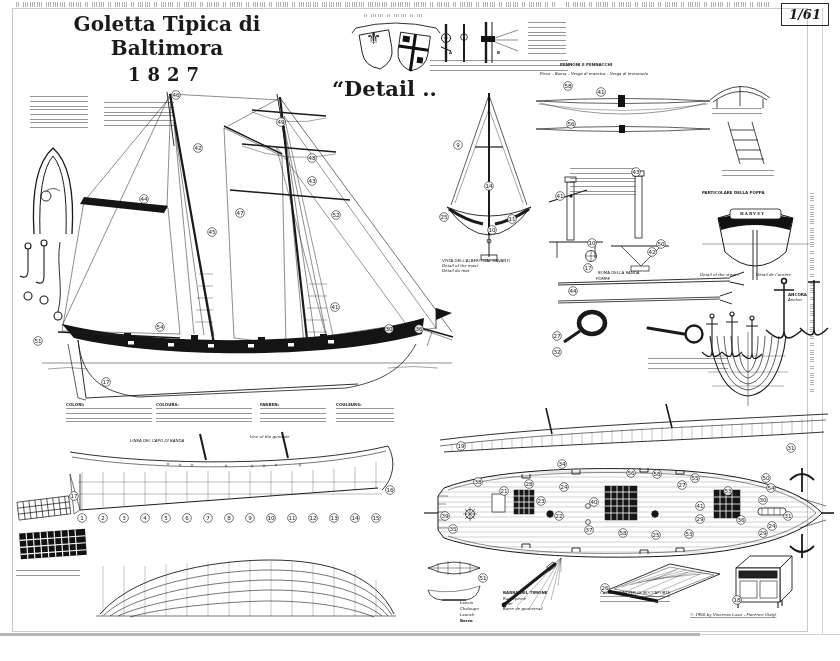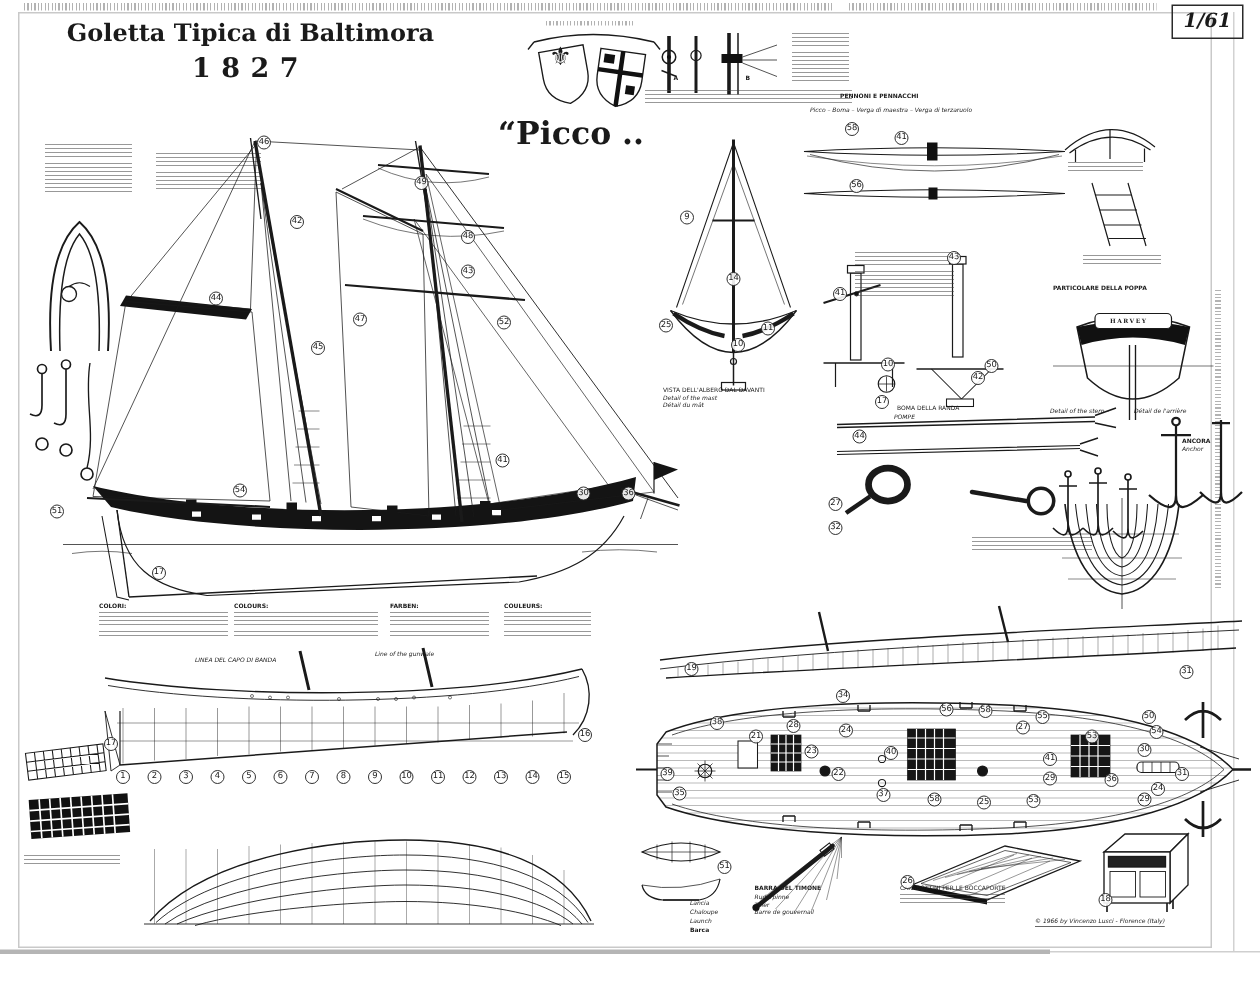--- a/index.html
+++ b/index.html
@@ -31,25 +31,25 @@
 <div class="fpv" style="left:16px;top:2px;width:540px;height:5px"></div>
 <div class="fpv" style="left:566px;top:2px;width:205px;height:5px"></div>
 
 <div class="fpv" style="left:712px;top:290px;width:200px;height:4px;transform:rotate(-90deg);transform-origin:50% 50%"></div>
 
 <div class="abs" style="left:781px;top:3px;width:48px;height:23px;border:1.5px solid #2a2a2a;display:flex;align-items:center;justify-content:center">
   <span class="title" style="font-size:13px;font-style:italic">1/61</span>
 </div>
 
 <div class="abs" style="left:26px;top:12px;width:282px;text-align:center">
-  <div class="title" style="font-size:16px">Goletta Tipica di Baltimora</div>
+  <div class="title" style="font-size:20px">Goletta Tipica di Baltimora</div>
   <div class="title" style="font-size:18px;letter-spacing:7px;margin-top:4px">1827</div>
 </div>
 
-<div class="abs title" style="left:332px;top:76px;font-size:21px">“Picco ..</div>
+<div class="abs title" style="left:332px;top:76px;font-size:21px">“Detail ..</div>
 
 <svg class="abs" width="95" height="58" style="left:348px;top:16px" viewBox="0 0 95 58">
   <g stroke="#1a1a1a" fill="none" stroke-width=".9">
     <path d="M8,12 Q47,2 88,12 M8,12 L4,17 M88,12 L92,17"></path>
     <g transform="rotate(-10 30 34)">
       <path d="M14,16 h30 v18 q0,14 -15,19 q-15,-5 -15,-19 Z" fill="#fff"></path>
     </g>
     <g transform="rotate(8 64 36)">
       <path d="M50,18 h30 v18 q0,14 -15,19 q-15,-5 -15,-19 Z" fill="#fff"></path>
       <path d="M65,18 V55 M50,32 H80" stroke-width="3" stroke="#111"></path>

